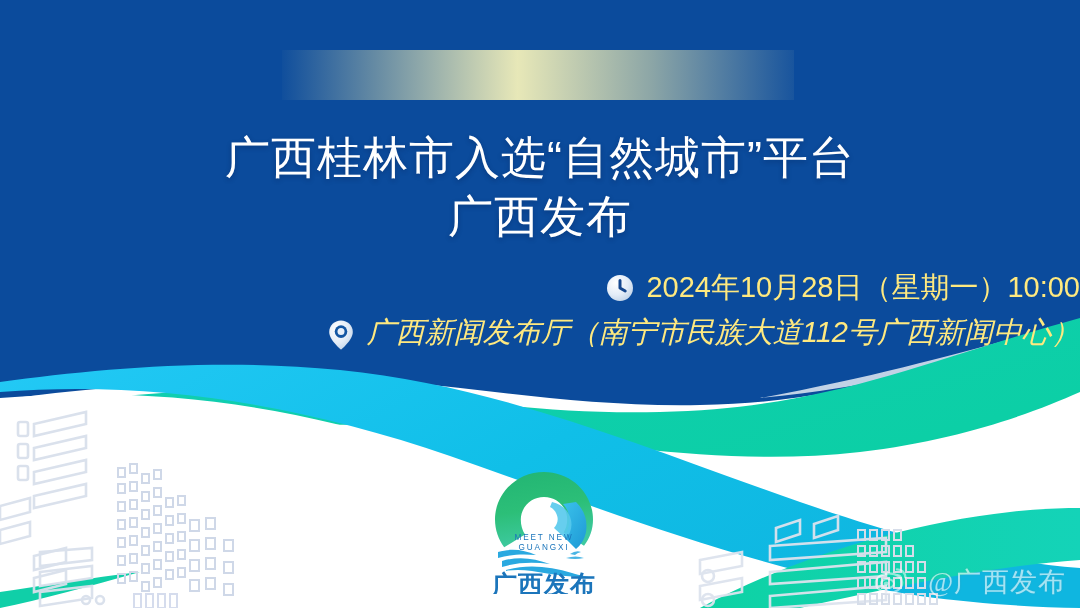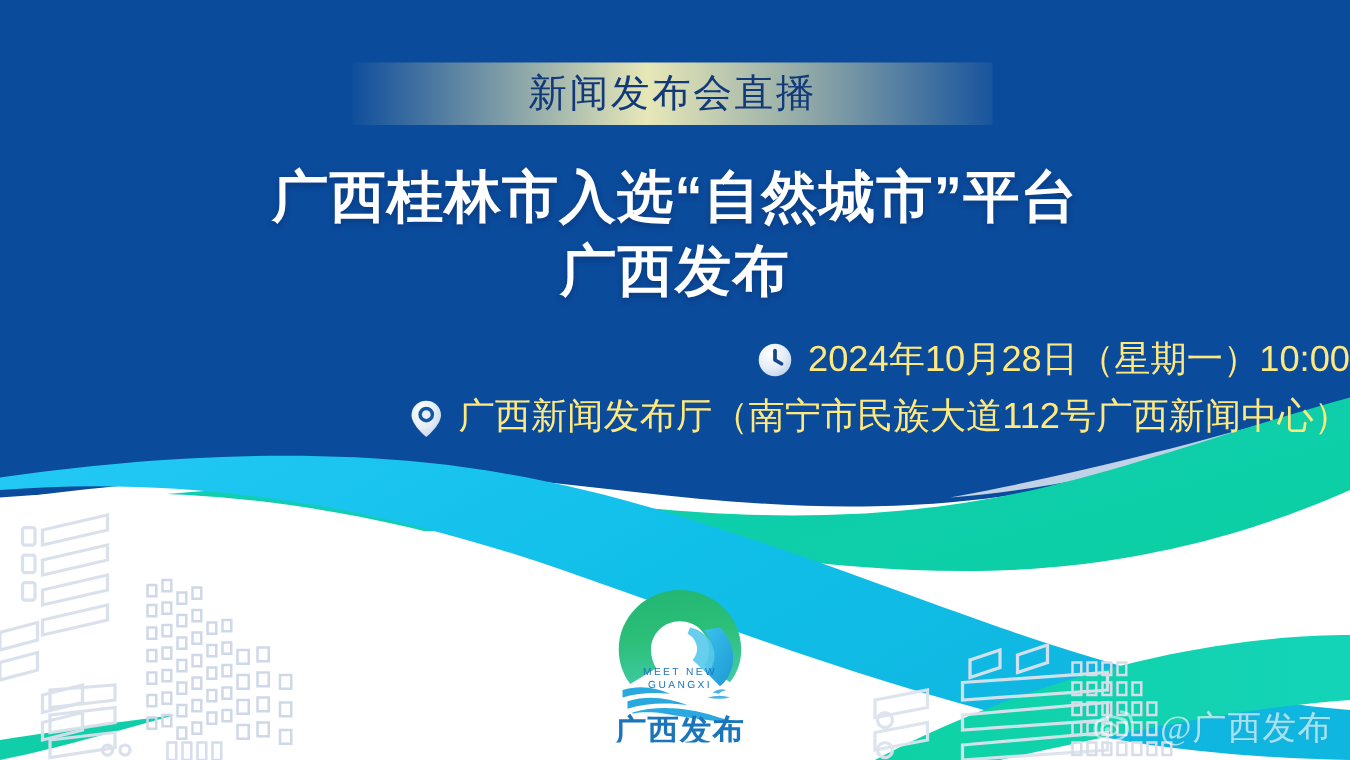--- a/index.html
+++ b/index.html
@@ -68,21 +68,21 @@
   .title-block {
     position: absolute;
     left: 0;
     top: 128px;
     width: 1080px;
     text-align: center;
   }
   .title-line {
     color: #ffffff;
     font-size: 45px;
-    font-weight: bold;
+    font-weight: normal;
     line-height: 59px;
     letter-spacing: 1px;
     white-space: nowrap;
     text-shadow: 0 2px 5px rgba(0,20,60,0.30);
   }
 
   
   .meta {
     position: absolute;
     left: 0;
@@ -91,21 +91,21 @@
     color: #ffe97f;
     white-space: nowrap;
   }
   .meta-row {
     display: inline-flex;
     align-items: center;
     justify-content: center;
     gap: 12px;
   }
   .meta-date { top: 268px; font-size: 29px; }
-  .meta-place { top: 313px; font-size: 29px; }
+  .meta-place { top: 313px; font-size: 29px; font-style: italic; }
   .meta-text { display: inline-block; }
 
   .icon-circle {
     display: inline-block;
     width: 28px;
     height: 28px;
     flex: 0 0 28px;
   }
 
   
@@ -318,21 +318,20 @@
         <rect x="870" y="594" width="7" height="10"></rect>
       <rect x="882" y="594" width="7" height="10"></rect>
         <rect x="894" y="594" width="7" height="10"></rect>
       <rect x="906" y="594" width="7" height="10"></rect>
         <rect x="918" y="594" width="7" height="10"></rect>
       <rect x="930" y="594" width="7" height="10"></rect>
     </g>
   </svg>
 
   <div class="banner"></div>
-  <div class="banner-text">新闻发布会直播</div>
 
   <div class="title-block">
     <div class="title-line">广西桂林市入选“自然城市”平台</div>
     <div class="title-line">广西发布</div>
   </div>
 
   <div class="meta meta-date">
     <span class="meta-row">
       <span class="icon-circle">
         <svg viewBox="0 0 28 28" width="28" height="28">

